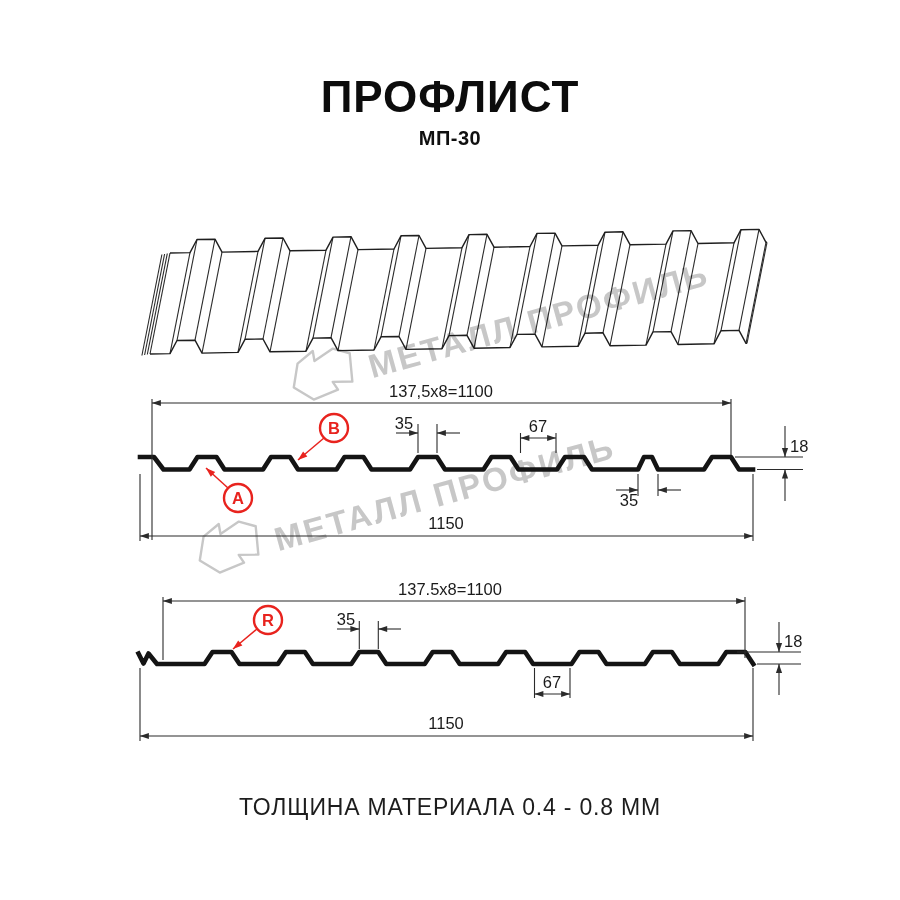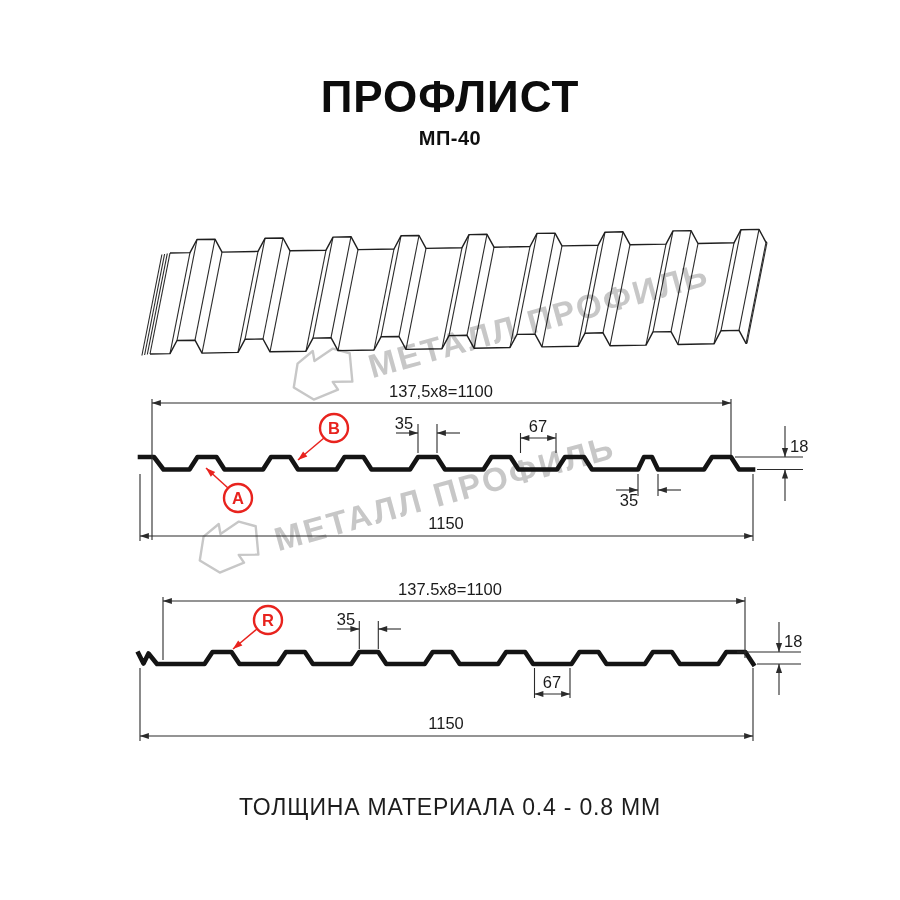--- a/index.html
+++ b/index.html
@@ -31,21 +31,21 @@
   .wm-logo{fill:none;stroke:var(--wm);stroke-width:2.4;stroke-linejoin:round;}
   .wm-text{fill:var(--wm);font-size:33px;font-weight:700;letter-spacing:2.5px;
            font-family:"Liberation Sans",sans-serif;}
 </style>
 </head>
 <body>
 
 <div class="canvas">
 
   <div class="title">ПРОФЛИСТ</div>
-  <div class="subtitle">МП-40</div>
+  <div class="subtitle">МП-30</div>
 
   <svg id="art" width="900" height="900" viewBox="0 0 900 900" xmlns="http://www.w3.org/2000/svg" xmlns:xlink="http://www.w3.org/1999/xlink">
     <defs>
       <marker id="arB" viewBox="0 0 10 8" refX="9.4" refY="4" markerUnits="userSpaceOnUse" markerWidth="11" markerHeight="8" orient="auto-start-reverse">
         <path d="M0.5,0.9 L9.5,4 L0.5,7.1 Z"></path>
       </marker>
       <marker id="arR" viewBox="0 0 10 8" refX="9.4" refY="4" markerUnits="userSpaceOnUse" markerWidth="12" markerHeight="8.5" orient="auto-start-reverse">
         <path d="M0.5,0.9 L9.5,4 L0.5,7.1 Z"></path>
       </marker>
       <g id="wmProto">

